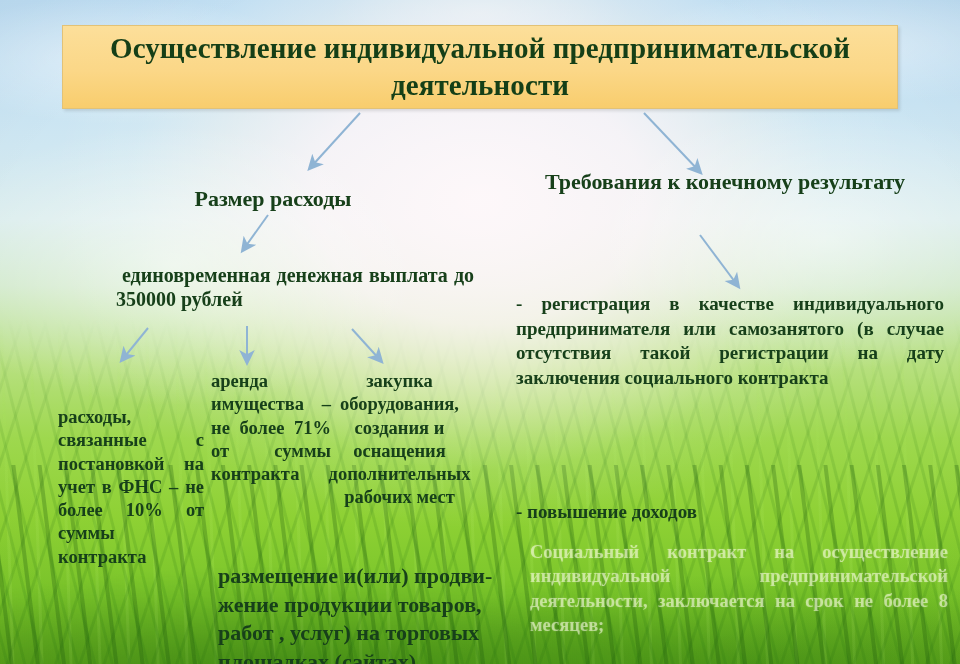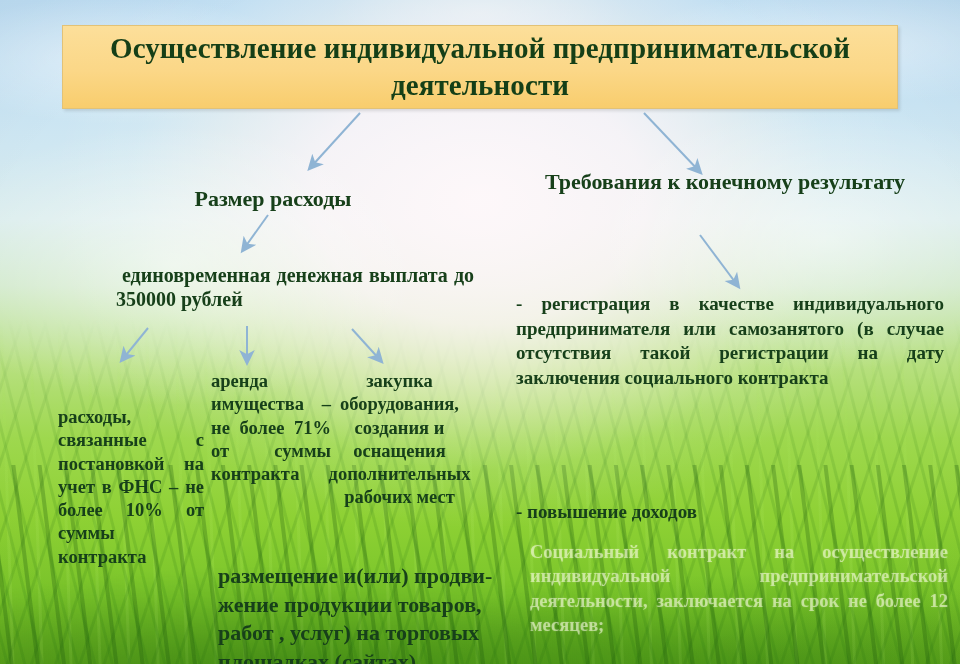--- a/index.html
+++ b/index.html
@@ -250,15 +250,15 @@
   <div class="para" id="p-col3">закупка оборудования, создания и оснащения дополнительных рабочих мест</div>
 
   <div class="para" id="p-col4">размещение и(или) продви-жение продукции товаров, работ , услуг) на торговых площадках (сайтах)</div>
 
   <div class="branch-head" id="head-right">Требования к конечному результату</div>
 
   <div class="para" id="p-req2">- повышение доходов</div>
 
   <div class="para" id="p-req1">- регистрация в качестве индивидуального предпринимателя или самозанятого (в случае отсутствия такой регистрации на дату заключения социального контракта</div>
 
-  <div class="para" id="p-note">Социальный контракт на осуществление индивидуальной предпринимательской деятельности, заключается на срок не более 12 месяцев;</div>
+  <div class="para" id="p-note">Социальный контракт на осуществление индивидуальной предпринимательской деятельности, заключается на срок не более 8 месяцев;</div>
 
 </div>
 
 </body></html>

